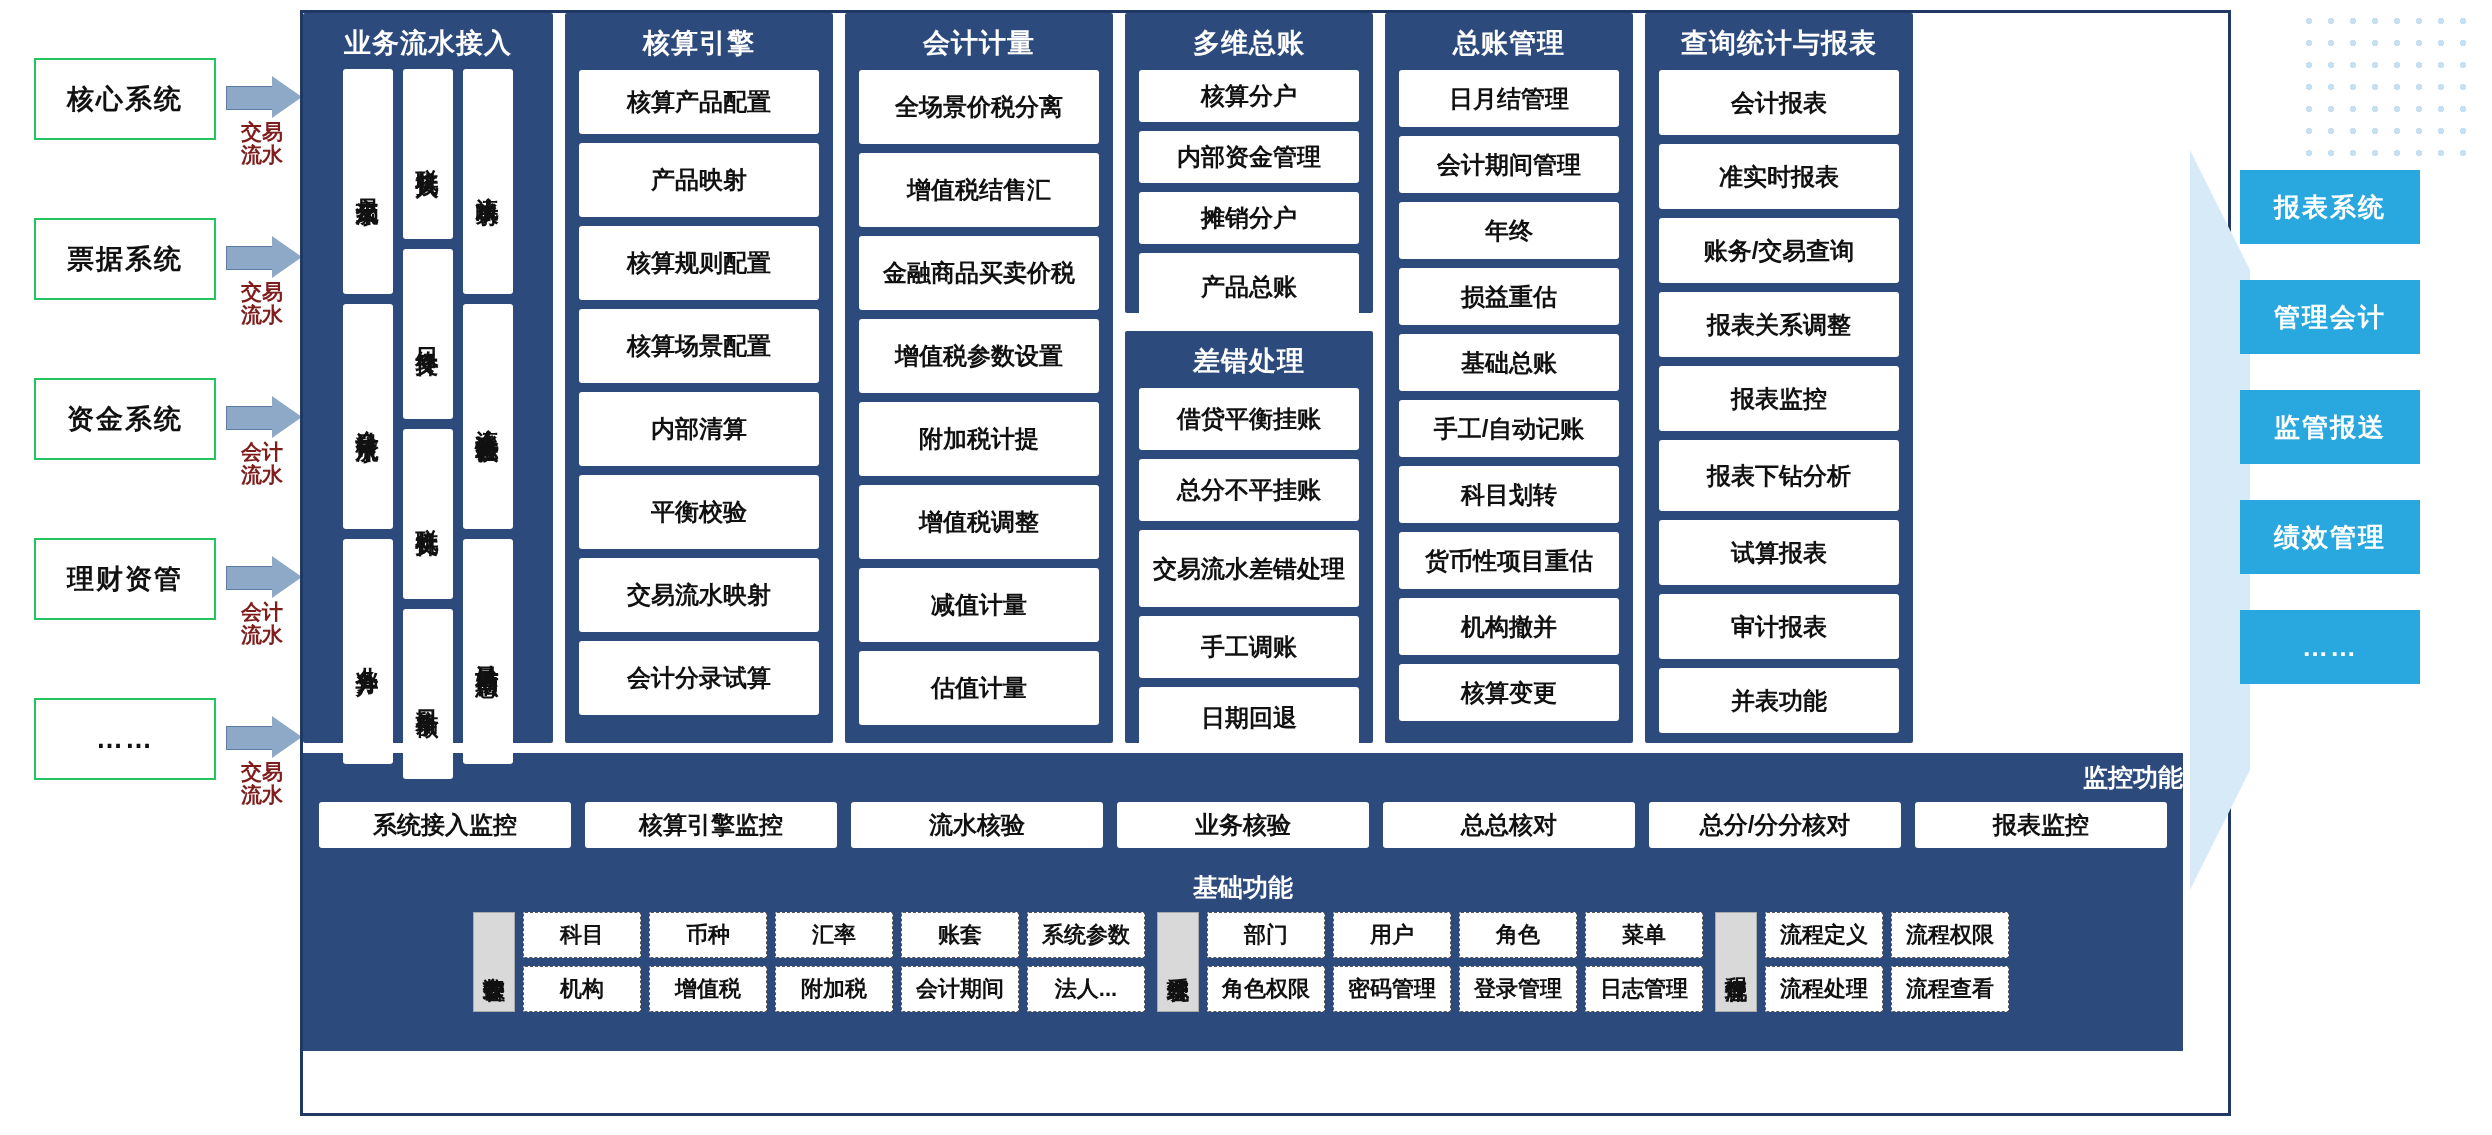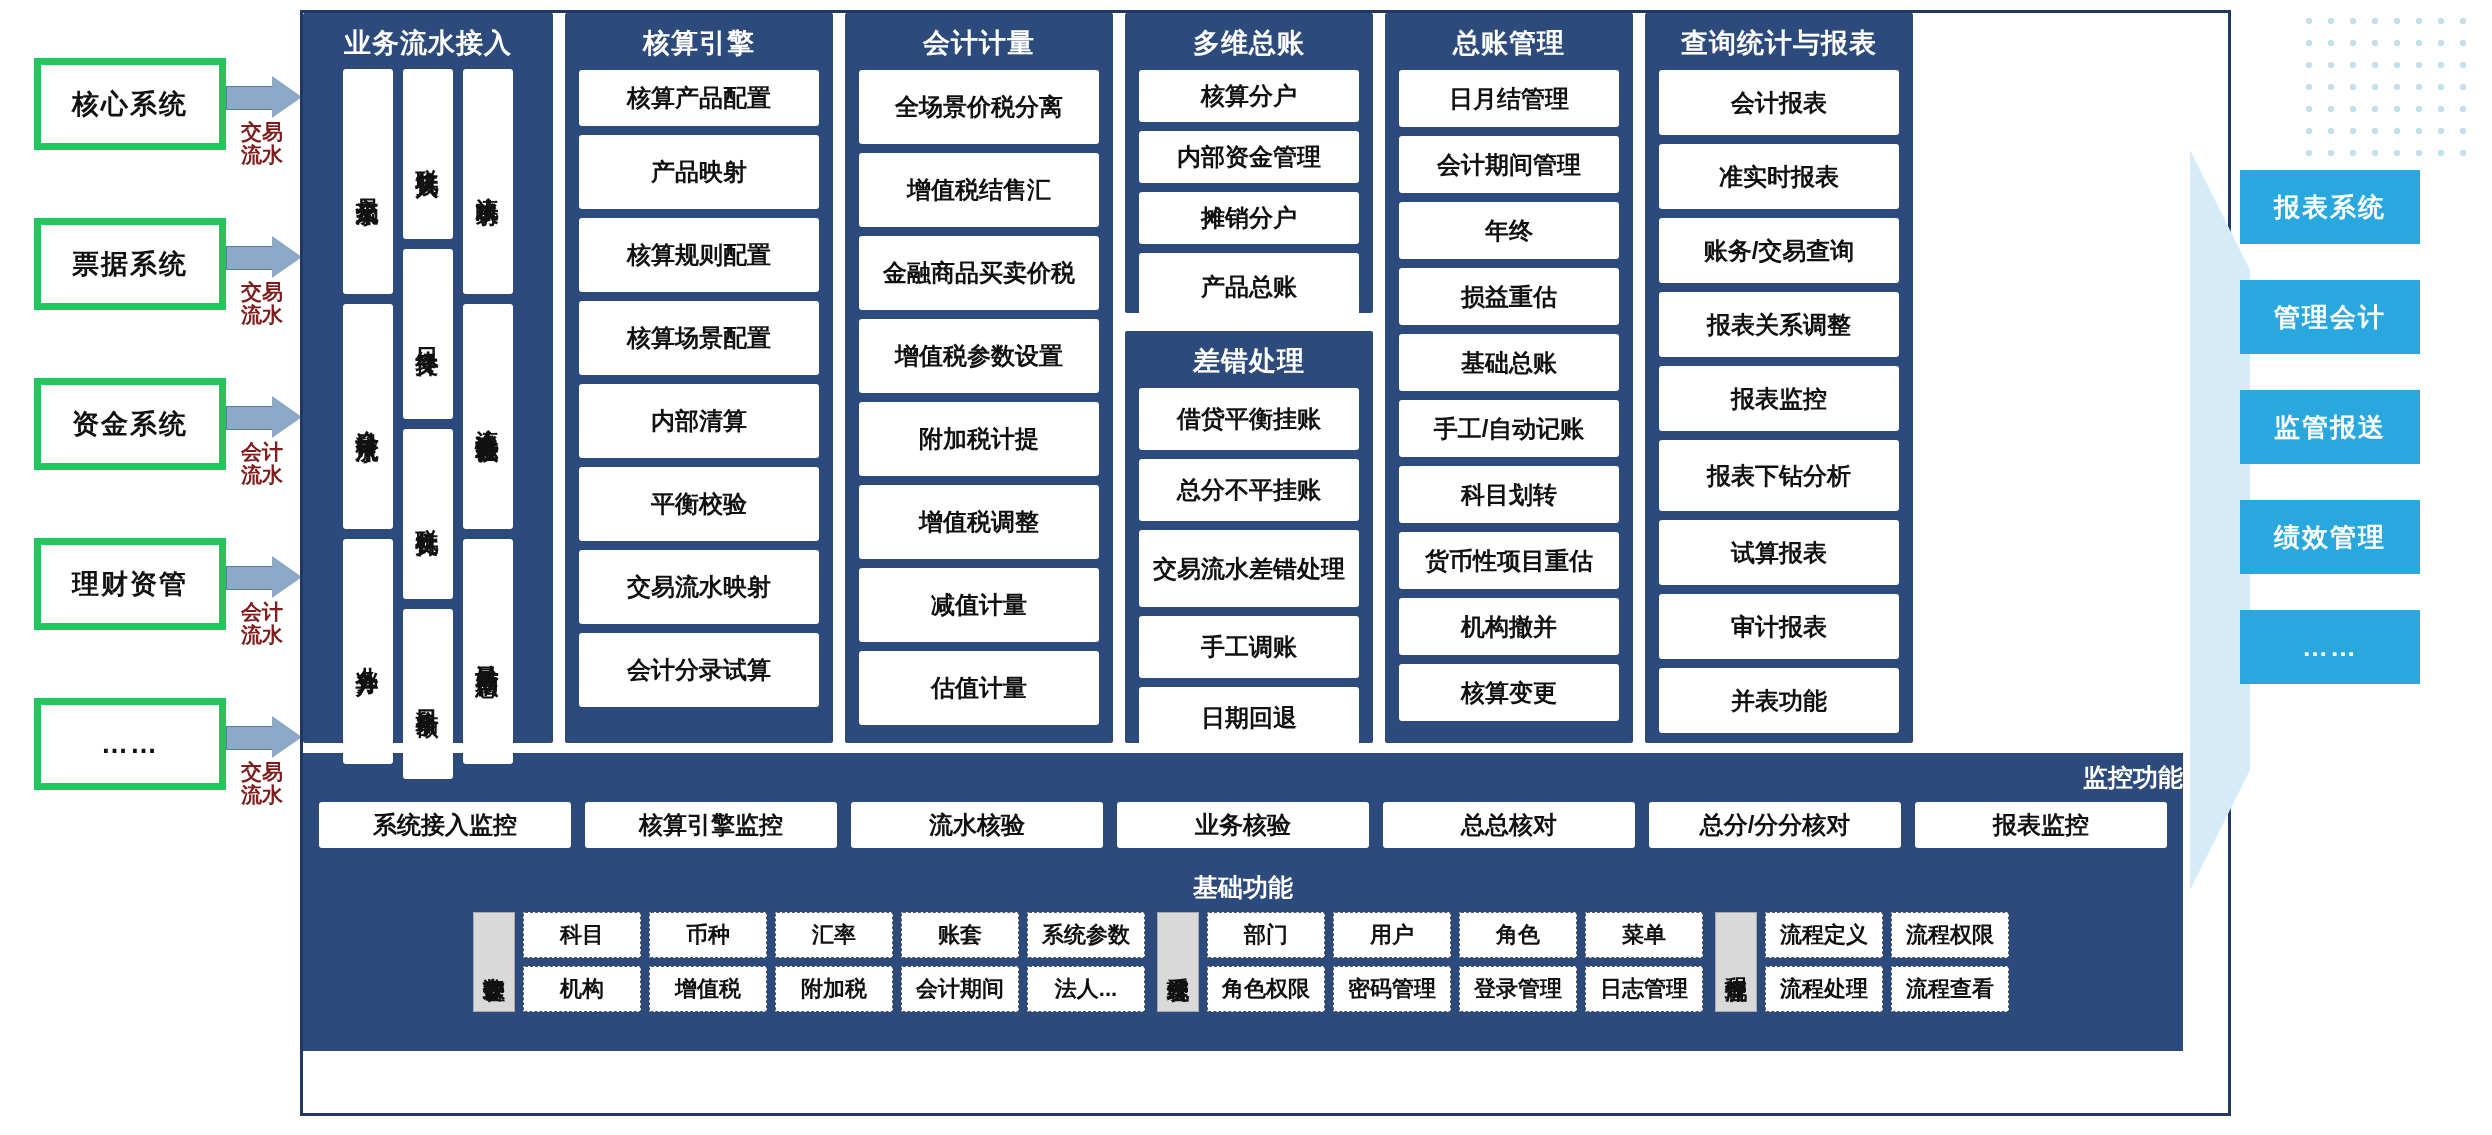--- a/index.html
+++ b/index.html
@@ -8,21 +8,21 @@
   .stage{position:absolute;left:0;top:0;width:2492px;height:1135px;}
 
   
   .dots{position:absolute;right:14px;top:10px;width:180px;height:150px;
         background-image:radial-gradient(#bcd9ee 3.2px, transparent 3.3px);
         background-size:22px 22px;opacity:.85;}
 
   
   .left-col{position:absolute;left:34px;top:58px;width:240px;}
   .src{position:relative;height:78px;margin-bottom:82px;}
-  .src-box{position:absolute;left:0;top:0;width:178px;height:78px;border:7px solid #22c55e;
+  .src-box{position:absolute;left:0;top:0;width:178px;height:78px;border:2px solid #22c55e;
            display:flex;align-items:center;justify-content:center;background:#fff;}
   .src-box span{font-size:27px;font-weight:bold;color:#111;letter-spacing:2px;}
   .src-box.dotted{border-style:solid;}
   .arrow{position:absolute;left:192px;top:18px;width:80px;height:42px;}
   .arrow .bar{position:absolute;left:0;top:10px;width:50px;height:22px;background:#8ea9c8;
               border:1px solid #5c7ba3;}
   .arrow .head{position:absolute;left:46px;top:0;width:0;height:0;border-top:21px solid transparent;
                border-bottom:21px solid transparent;border-left:30px solid #8ea9c8;}
   .src-tag{position:absolute;left:196px;top:62px;font-size:21px;font-weight:bold;color:#7f1d1d;
            line-height:23px;text-align:center;width:64px;}
@@ -163,21 +163,21 @@
             </div>
             <div class="vcol">
               <div class="vchip" style="height: 213px;">流水映射</div>
               <div class="vchip" style="height: 213px;">流水合法性校验</div>
               <div class="vchip" style="height: 213px;">计量辅助信息</div>
             </div>
           </div>
         </div>
         <div class="col" style="left: 262px; top: 0px; width: 268px; height: 730px;">
           <div class="col-title">核算引擎</div>
-          <div class="chip" style="height: 56px;">核算产品配置</div>
+          <div class="chip" style="height: 64px;">核算产品配置</div>
           <div class="chip" style="height: 74px;">产品映射</div>
           <div class="chip" style="height: 74px;">核算规则配置</div>
           <div class="chip" style="height: 74px;">核算场景配置</div>
           <div class="chip" style="height: 74px;">内部清算</div>
           <div class="chip" style="height: 74px;">平衡校验</div>
           <div class="chip" style="height: 74px;">交易流水映射</div>
           <div class="chip" style="height: 74px;">会计分录试算</div>
         </div>
         <div class="col" style="left: 542px; top: 0px; width: 268px; height: 730px;">
           <div class="col-title">会计计量</div>

